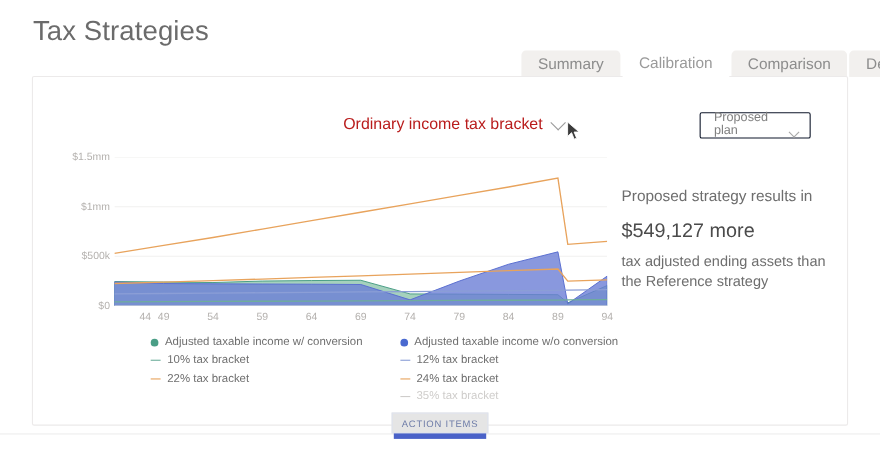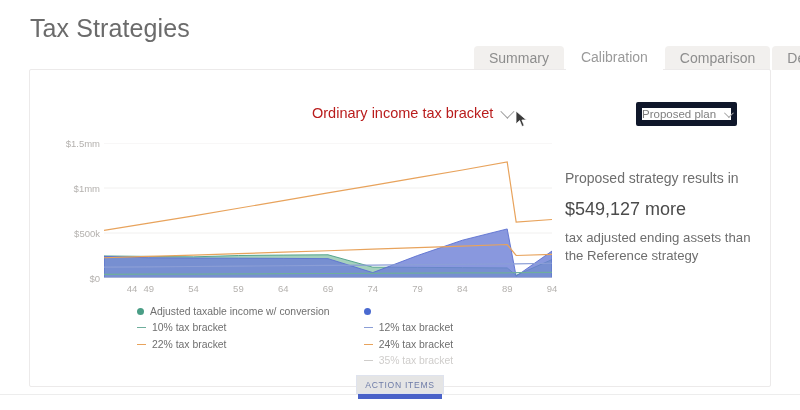--- a/index.html
+++ b/index.html
@@ -73,27 +73,27 @@
     display: inline-block;
     width: 9px; height: 9px;
     border-right: 1.4px solid #9b9b9b;
     border-bottom: 1.4px solid #9b9b9b;
     transform: rotate(45deg) translateY(-2px);
   }
   .plan-select {
     position: absolute;
     left: 636px; top: 102px;
     width: 101px; height: 24px;
-    border: 6px solid #0f172a;
+    border: 1px solid #0f172a;
     border-radius: 2px;
     background: #fff;
     font-size: 11.5px;
     color: #7f7f7f;
-    display: flex; align-items: center;
-    padding: 0 0;
+    display: flex; align-items: flex-end;
+    padding: 0 12px;
     box-sizing: border-box;
     cursor: pointer;
   }
   .plan-select .chev-sm {
     margin-left: auto;
     width: 6px; height: 6px;
     border-right: 1.2px solid #a8a8a8;
     border-bottom: 1.2px solid #a8a8a8;
     transform: rotate(45deg) translateY(-2px);
   }
@@ -254,20 +254,21 @@
           <span>10% tax bracket</span>
         </div>
         <div class="legrow">
           <span class="dash" style="color: rgb(232, 163, 92);"></span>
           <span>22% tax bracket</span>
         </div>
       </div>
     <div class="legcol">
         <div class="legrow">
           <span class="dot" style="background: rgb(74, 106, 208);"></span>
+          <span>Adjusted taxable income w/o conversion</span>
         </div>
         <div class="legrow">
           <span class="dash" style="color: rgb(139, 158, 214);"></span>
           <span>12% tax bracket</span>
         </div>
         <div class="legrow">
           <span class="dash" style="color: rgb(232, 163, 92);"></span>
           <span>24% tax bracket</span>
         </div>
         <div class="legrow dim">

